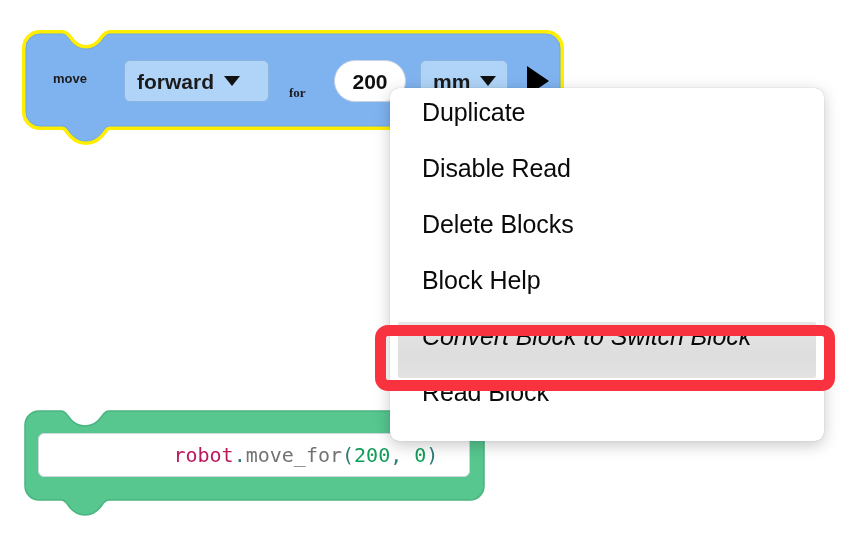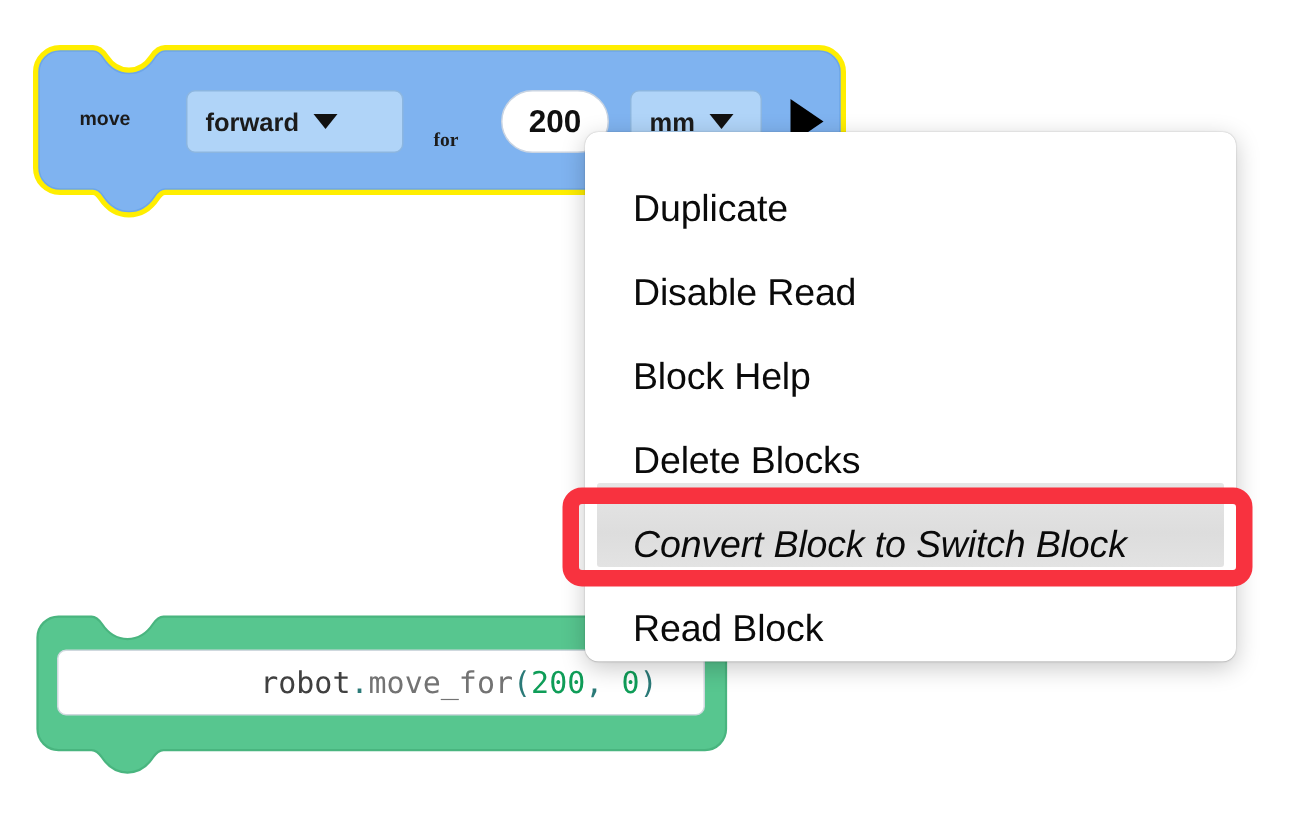--- a/index.html
+++ b/index.html
@@ -79,21 +79,21 @@
     background: #b0d4f8;
     border: 1px solid #8cb6e0;
     border-radius: 6px;
     padding: 0 12px;
     height: 42px;
     box-sizing: border-box;
   }
   .dropdown-field .ftext {
     font-family: "Liberation Sans", sans-serif;
     font-weight: bold;
-    font-size: 17px;
+    font-size: 21px;
     color: #1b1b1b;
     white-space: nowrap;
     line-height: 1;
     text-align: center;
   }
   .caret {
     width: 0;
     height: 0;
     border-left: 8px solid transparent;
     border-right: 8px solid transparent;
@@ -140,21 +140,21 @@
     align-items: center;
     padding-left: 14px;
     overflow: hidden;
   }
   .code-text {
     font-family: "DejaVu Sans Mono", monospace;
     font-size: 20px;
     line-height: 1;
     white-space: pre;
   }
-  .tok-obj   { color: #404040; }
+  .tok-obj   { color: #be185d; }
   .tok-punct { color: #2b7a78; }
   .tok-fn    { color: #737373; }
   .tok-num   { color: #0f9d58; }
 
   
   #context-menu {
     position: absolute;
     left: 390px;
     top: 88px;
     width: 434px;
@@ -163,21 +163,21 @@
     border-radius: 9px;
     box-shadow: 0 4px 16px rgba(0,0,0,0.22), 0 0 1px rgba(0,0,0,0.30);
     box-sizing: border-box;
     padding-top: 10px;
     overflow: visible;
   }
   .menu-item {
     position: relative;
     height: 56px;
     display: flex;
-    align-items: flex-end;
+    align-items: flex-start;
     padding-left: 32px;
     box-sizing: border-box;
     font-family: "Liberation Sans", sans-serif;
     font-size: 25px;
     color: #0a0a0a;
     white-space: nowrap;
     letter-spacing: -0.1px;
   }
   .menu-item.selected {
     background: linear-gradient(to bottom, #e6e6e6, #dddddd 60%, #e3e3e3);
@@ -306,24 +306,24 @@
   </div>
 
   <div id="context-menu">
     <div class="menu-item">
       <span>Duplicate</span>
     </div>
     <div class="menu-item">
       <span>Disable Read</span>
     </div>
     <div class="menu-item">
+      <span>Delete Blocks</span>
+    </div>
+    <div class="menu-item">
       <span>Block Help</span>
-    </div>
-    <div class="menu-item">
-      <span>Delete Blocks</span>
     </div>
     <div class="menu-item selected">
       <span>Convert Block to Switch Block</span>
     </div>
     <div class="menu-item">
       <span>Read Block</span>
     </div>
   </div>
 
   <div id="annotation-ring"></div>

